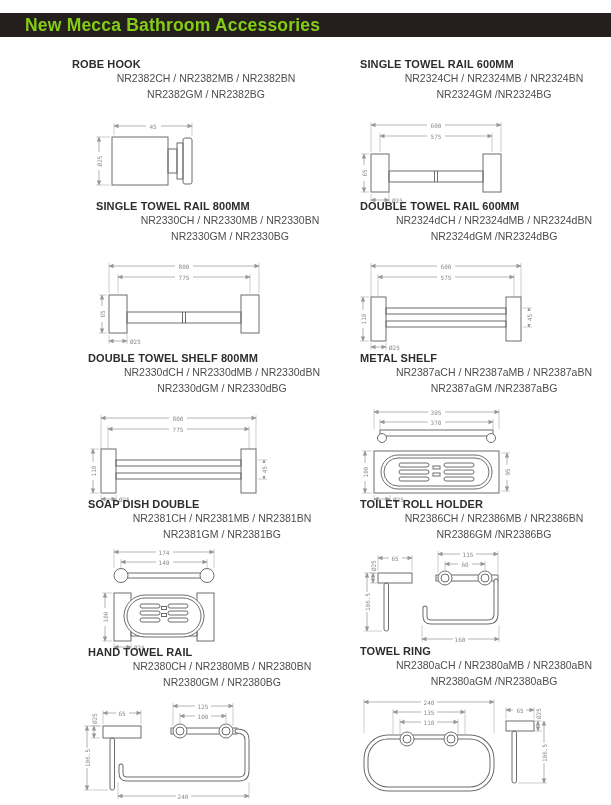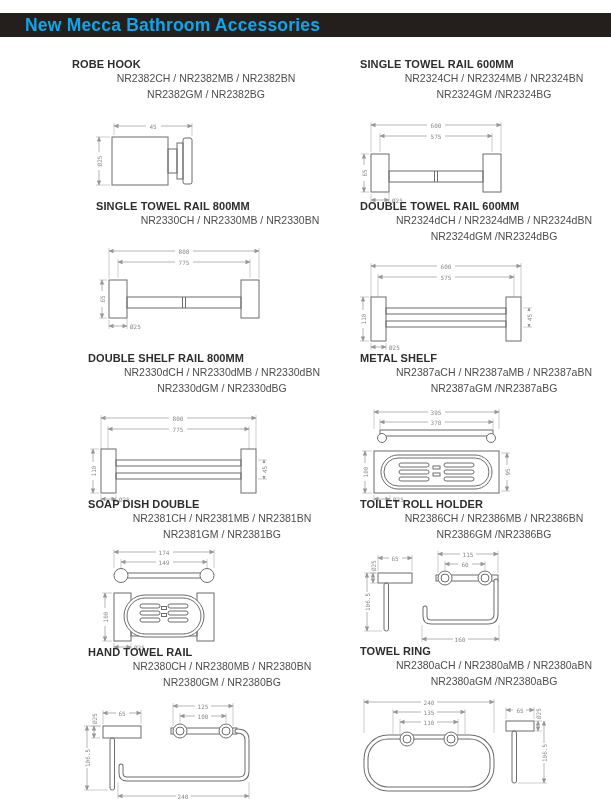--- a/index.html
+++ b/index.html
@@ -1,20 +1,20 @@
 <!DOCTYPE html>
 <html><head>
 <meta charset="utf-8">
 <style>
   html,body{margin:0;padding:0;background:#fff;}
   .page{position:relative;width:611px;height:805px;background:#fff;overflow:hidden;
         font-family:"Liberation Sans", sans-serif;}
   .header-bar{position:absolute;left:0;top:13px;width:611px;height:24px;background:#241e1c;
         display:flex;align-items:center;}
-  .header-bar h1{margin:0 0 0 25px;font-size:17.5px;font-weight:bold;color:#0ea5e9;letter-spacing:.2px;}
+  .header-bar h1{margin:0 0 0 25px;font-size:17.5px;font-weight:bold;color:#84cc16;letter-spacing:.2px;}
   .cell{position:absolute;width:268px;}
   .cell h2{margin:0;font-size:11px;font-weight:bold;color:#2d2d2d;letter-spacing:.1px;}
   .codes{font-size:10.5px;color:#4e4e4e;line-height:13.5px;margin-top:2px;text-align:center;}
   svg.drawing{display:block;}
   
   .pt{fill:none;stroke:#6d6d6d;stroke-width:1;}
   .pf{fill:#fff;stroke:#6d6d6d;stroke-width:1;}
   .de{stroke:#ababab;stroke-width:.6;}
   .dm{stroke:#979797;stroke-width:.7;}
   .dt{font:6px "DejaVu Sans Mono", monospace;fill:#8a8a8a;}
@@ -92,20 +92,21 @@
       <line class="de" x1="15" y1="80" x2="15" y2="89"></line>
         <line class="de" x1="33" y1="71" x2="33" y2="89"></line>
       <line class="dm" x1="15" y1="86" x2="33" y2="86" marker-start="url(#aL)" marker-end="url(#aR)"></line>
       <text class="dt" x="36" y="88.5">Ø25</text>
     </svg>
   </div>
 
   <div class="cell" style="left:96px;top:200px">
     <h2>SINGLE TOWEL RAIL 800MM</h2>
     <div class="codes">NR2330CH / NR2330MB / NR2330BN</div>
+    <div class="codes">NR2330GM / NR2330BG</div>
     <svg class="drawing" width="180" height="92" style="margin:12px 0 0 -2px">
       <line class="de" x1="15" y1="38" x2="15" y2="8"></line>
         <line class="de" x1="165" y1="38" x2="165" y2="8"></line>
       <line class="dm" x1="15" y1="11" x2="165" y2="11" marker-start="url(#aL)" marker-end="url(#aR)"></line>
       <rect class="wb" x="81" y="7" width="18" height="8"></rect>
       <text class="dt" x="90" y="13.5" text-anchor="middle">800</text>
       <line class="de" x1="24" y1="38" x2="24" y2="19"></line>
         <line class="de" x1="156" y1="38" x2="156" y2="19"></line>
       <line class="dm" x1="24" y1="22" x2="156" y2="22" marker-start="url(#aL)" marker-end="url(#aR)"></line>
       <rect class="wb" x="81" y="18" width="18" height="8"></rect>
@@ -157,21 +158,21 @@
       <rect class="wb" x="168.5" y="56" width="9" height="13"></rect>
       <text class="dt" transform="translate(175.5,62.5) rotate(-90)" text-anchor="middle">45</text>
       <line class="de" x1="15" y1="88" x2="15" y2="95"></line>
         <line class="de" x1="30" y1="88" x2="30" y2="95"></line>
       <line class="dm" x1="15" y1="92" x2="30" y2="92" marker-start="url(#aL)" marker-end="url(#aR)"></line>
       <text class="dt" x="33" y="94.5">Ø25</text>
     </svg>
   </div>
 
   <div class="cell" style="left:88px;top:352px">
-    <h2>DOUBLE SHELF RAIL 800MM</h2>
+    <h2>DOUBLE TOWEL SHELF 800MM</h2>
     <div class="codes">NR2330dCH / NR2330dMB / NR2330dBN</div>
     <div class="codes">NR2330dGM / NR2330dBG</div>
     <svg class="drawing" width="185" height="97" style="margin:12px 0 0 -2px">
       <line class="de" x1="15" y1="42" x2="15" y2="8"></line>
         <line class="de" x1="170" y1="42" x2="170" y2="8"></line>
       <line class="dm" x1="15" y1="11" x2="170" y2="11" marker-start="url(#aL)" marker-end="url(#aR)"></line>
       <rect class="wb" x="83" y="7" width="18" height="8"></rect>
       <text class="dt" x="92" y="13.5" text-anchor="middle">800</text>
       <line class="de" x1="22" y1="42" x2="22" y2="19"></line>
         <line class="de" x1="163" y1="42" x2="163" y2="19"></line>

